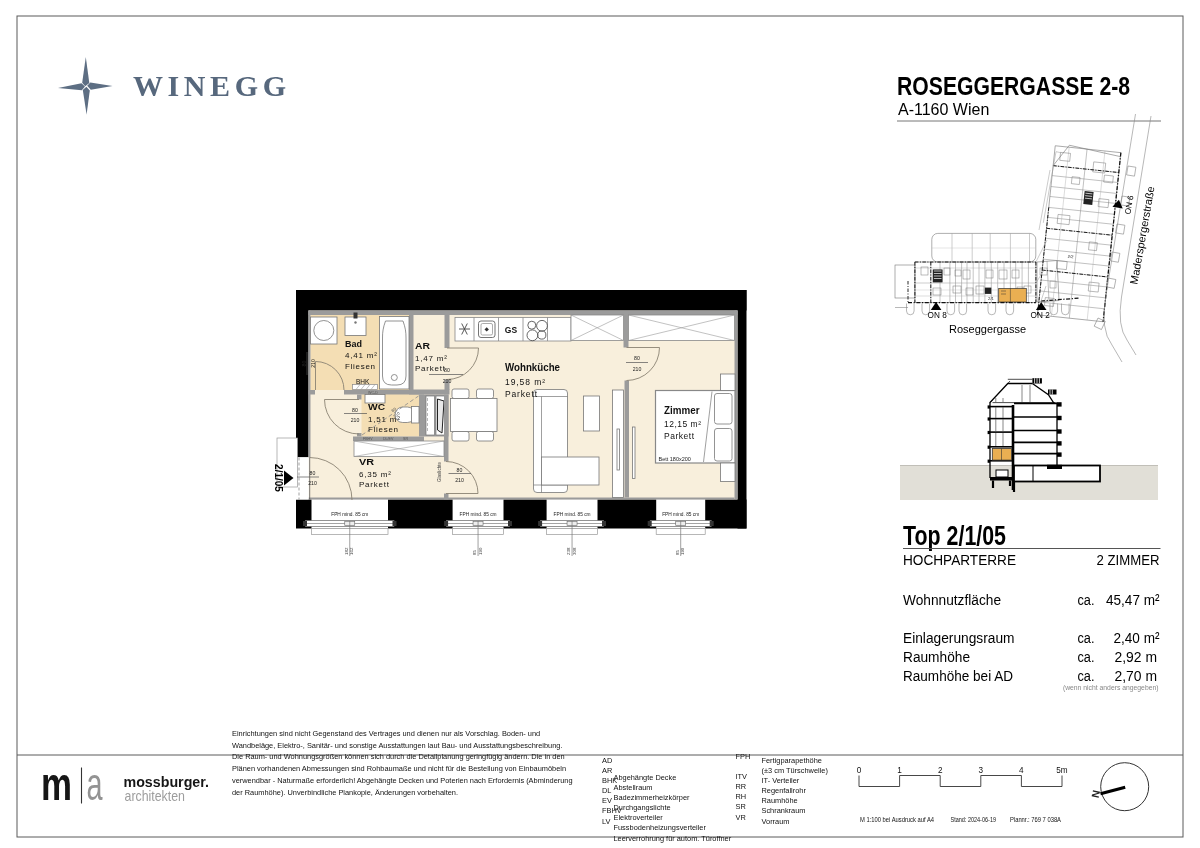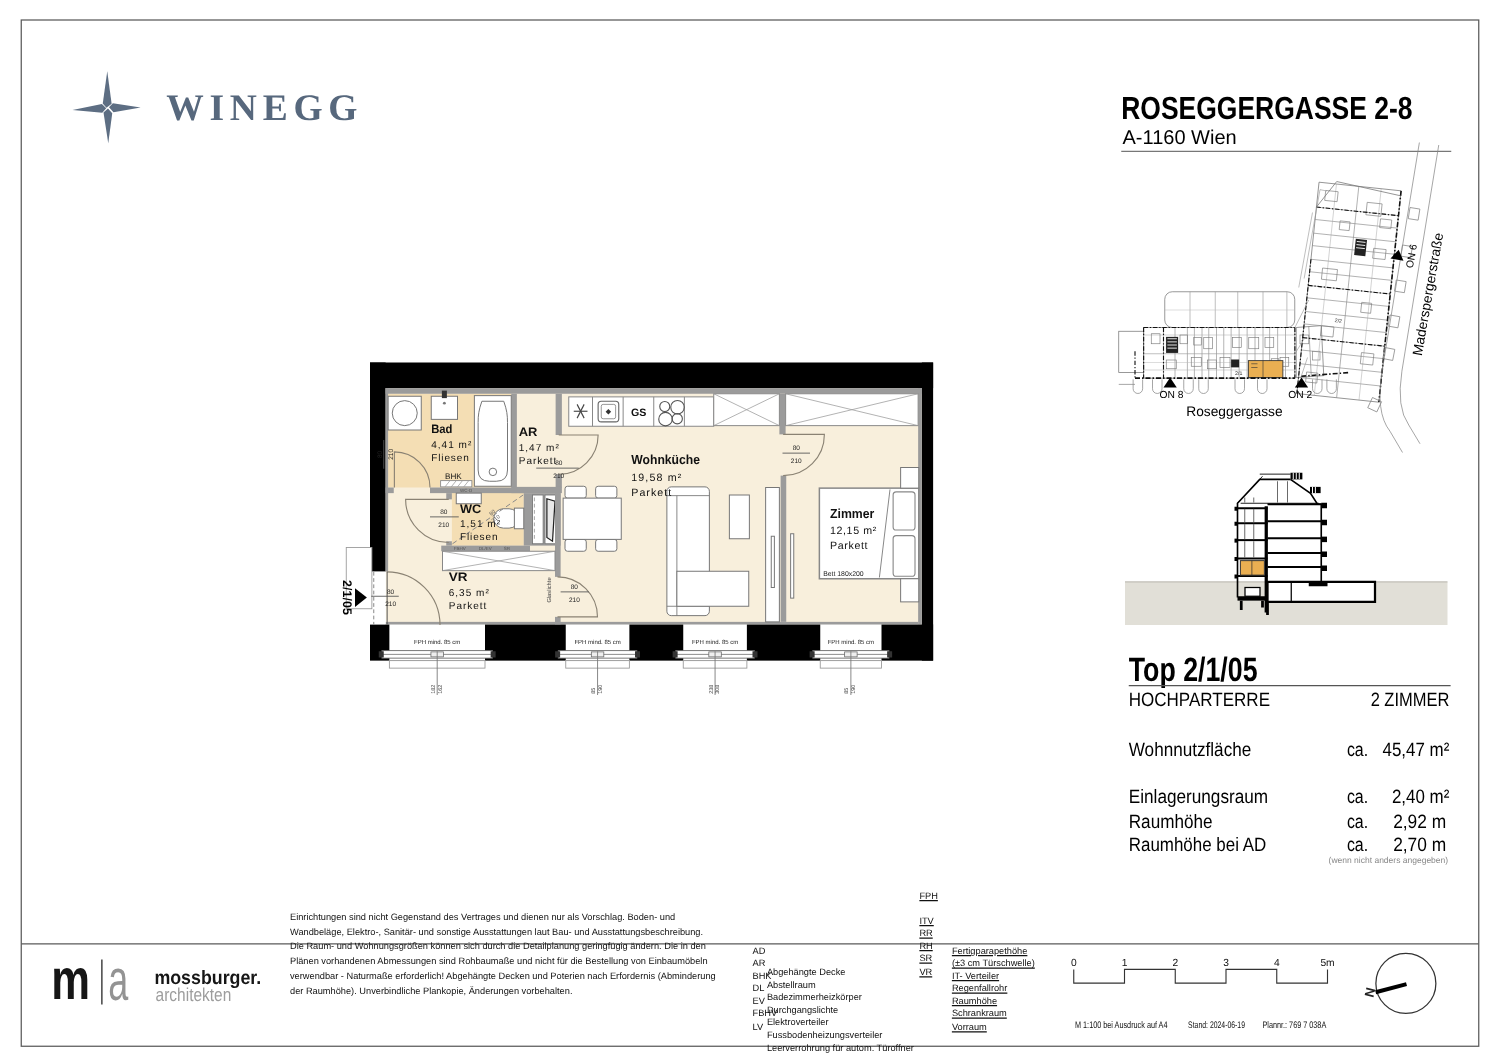--- a/index.html
+++ b/index.html
@@ -618,18 +618,18 @@
 der Raumhöhe). Unverbindliche Plankopie, Änderungen vorbehalten.
 </div>
 
 <div class="abs" style="left:602px;top:756px;font-size:7.4px;line-height:10.1px;color:#111;">
 AD<br>AR<br>BHK<br>DL<br>EV<br>FBHV<br>LV
 </div>
 <div class="abs" style="left:613.5px;top:773px;font-size:7.4px;line-height:10.1px;color:#111;">
 Abgehängte Decke<br>Abstellraum<br>Badezimmerheizkörper<br>Durchgangslichte<br>Elektroverteiler<br>Fussbodenheizungsverteiler<br>Leerverrohrung für autom. Türoffner
 </div>
 
-<div class="abs" style="left:735.5px;top:712px;font-size:7.4px;line-height:10.1px;color:#111;text-decoration:underline;">
+<div class="abs" style="left:735.5px;top:752px;font-size:7.4px;line-height:10.1px;color:#111;">
 FPH<br><br>ITV<br>RR<br>RH<br>SR<br>VR
 </div>
-<div class="abs" style="left:761.5px;top:756px;font-size:7.4px;line-height:10.1px;color:#111;text-decoration:underline;">
+<div class="abs" style="left:761.5px;top:756px;font-size:7.4px;line-height:10.1px;color:#111;">
 Fertigparapethöhe<br>(±3 cm Türschwelle)<br>IT- Verteiler<br>Regenfallrohr<br>Raumhöhe<br>Schrankraum<br>Vorraum
 </div>
 
 </body></html>

